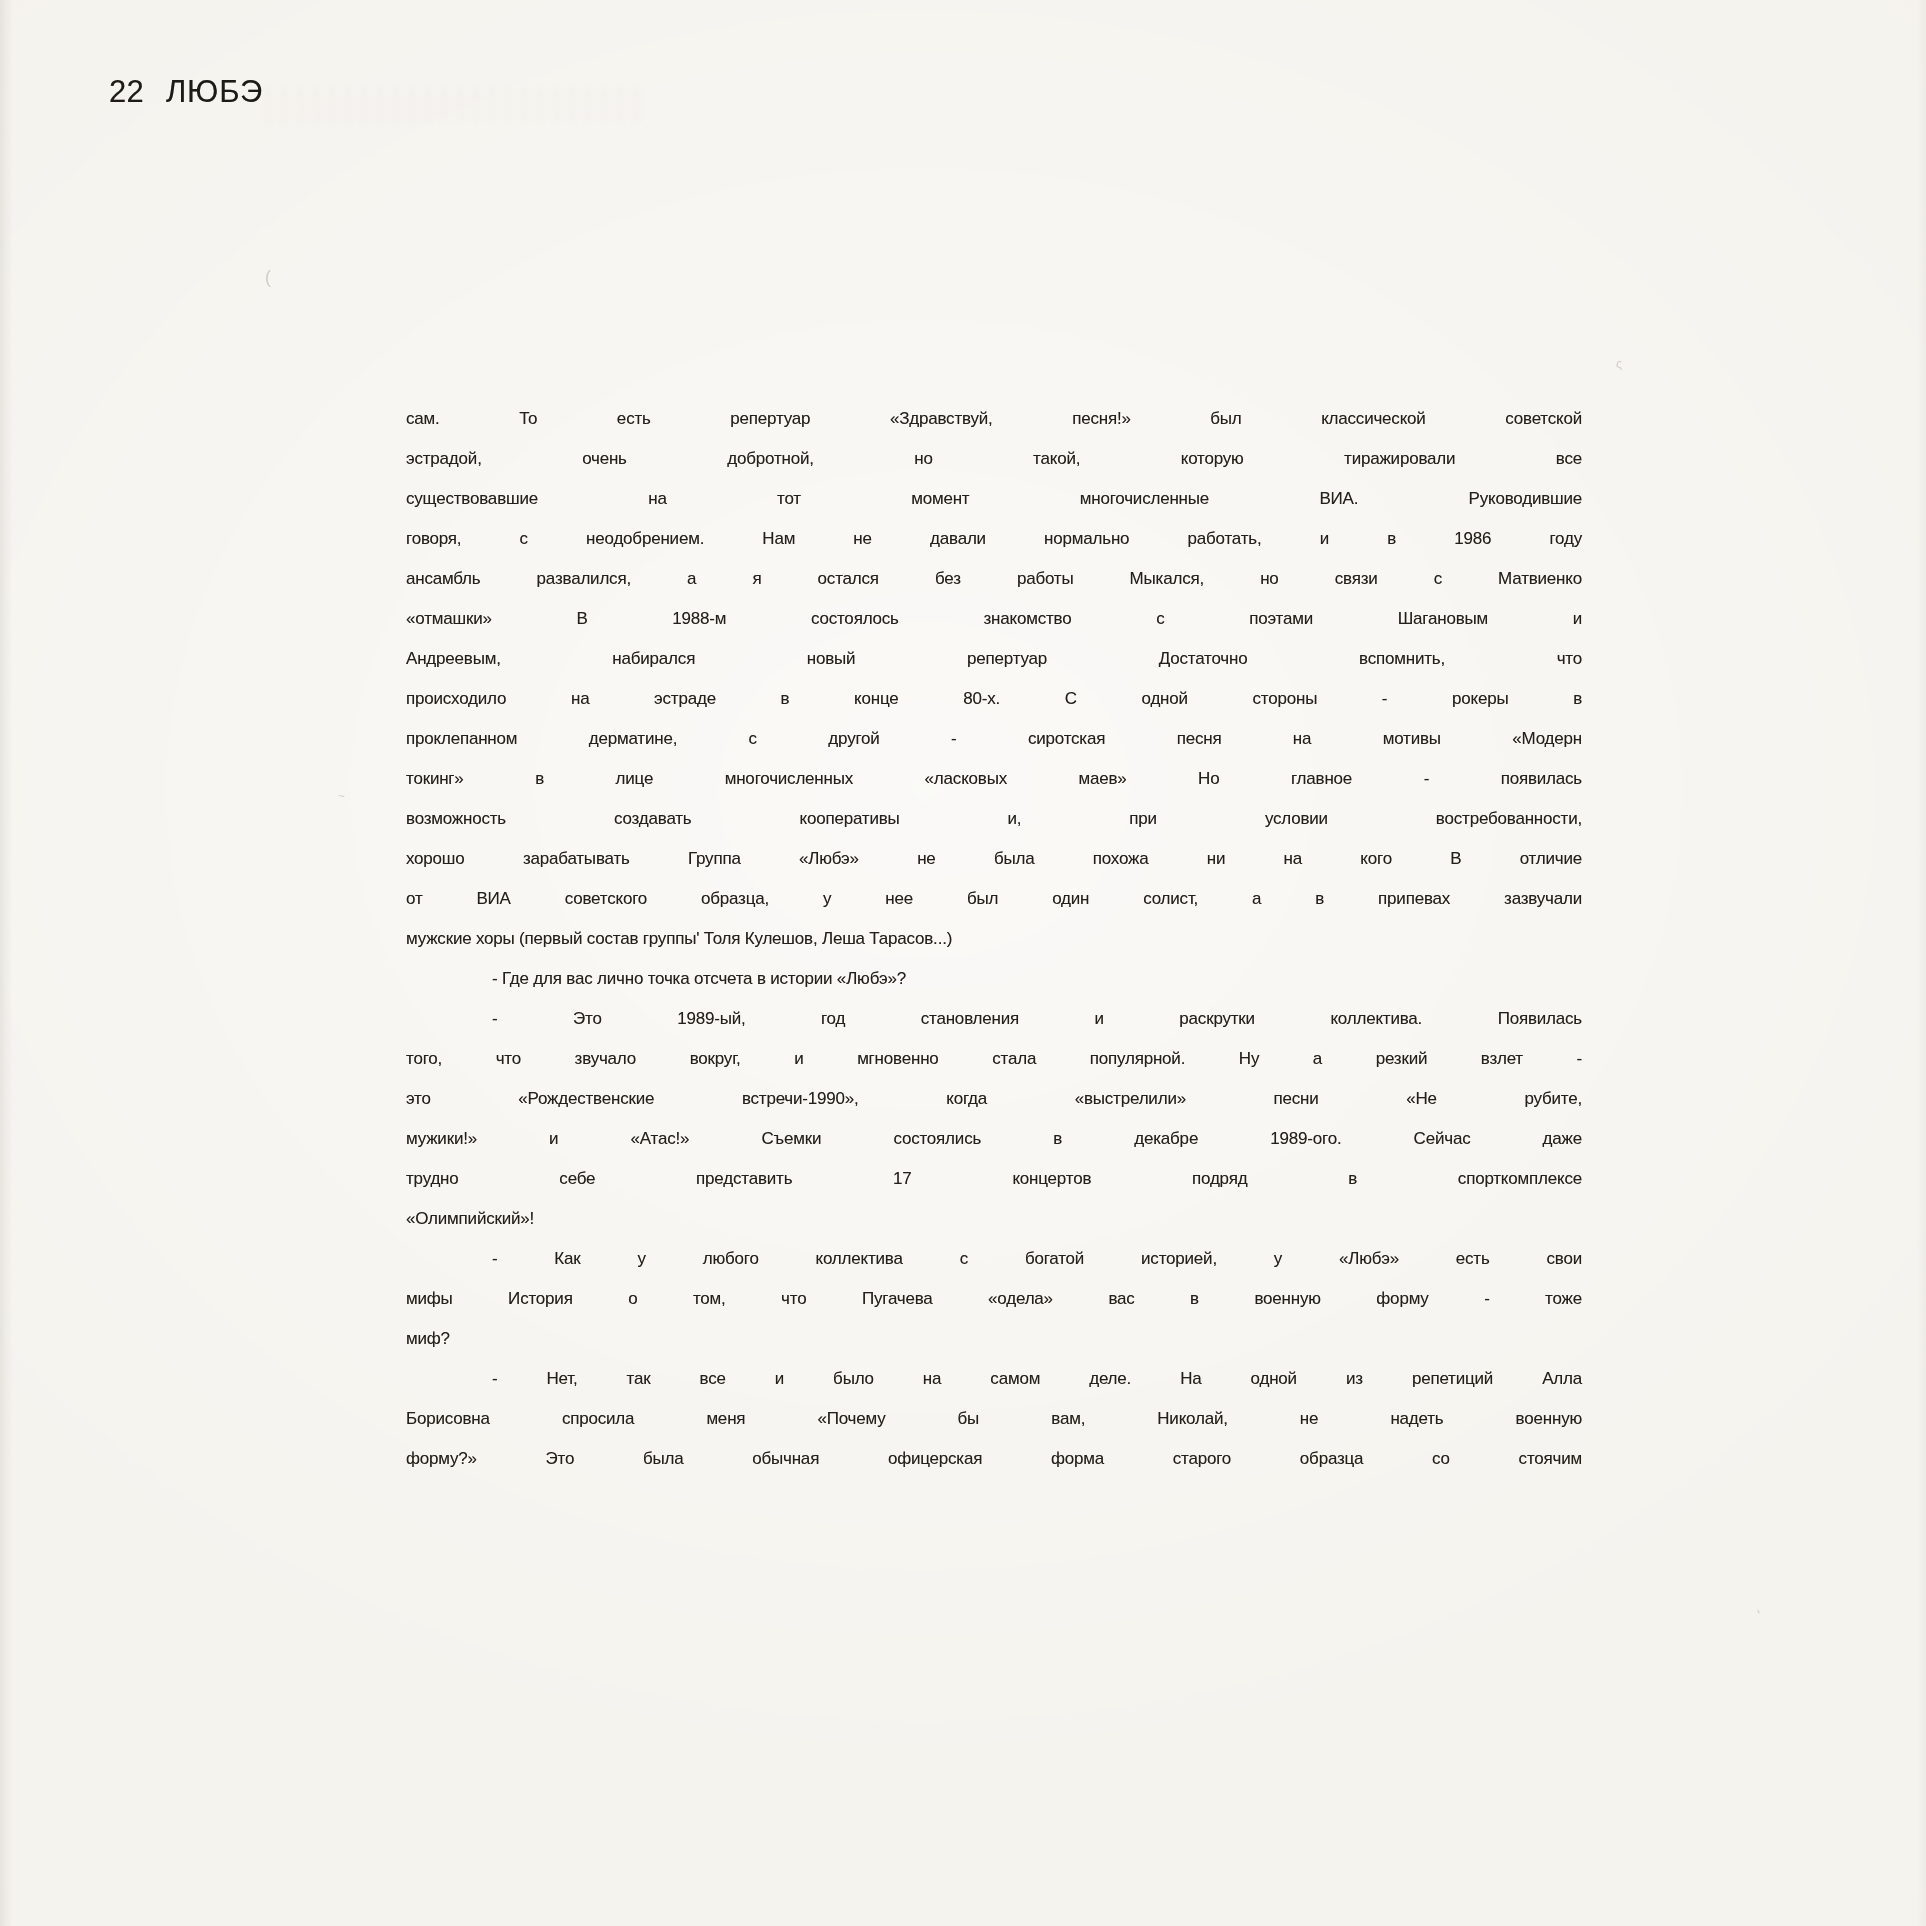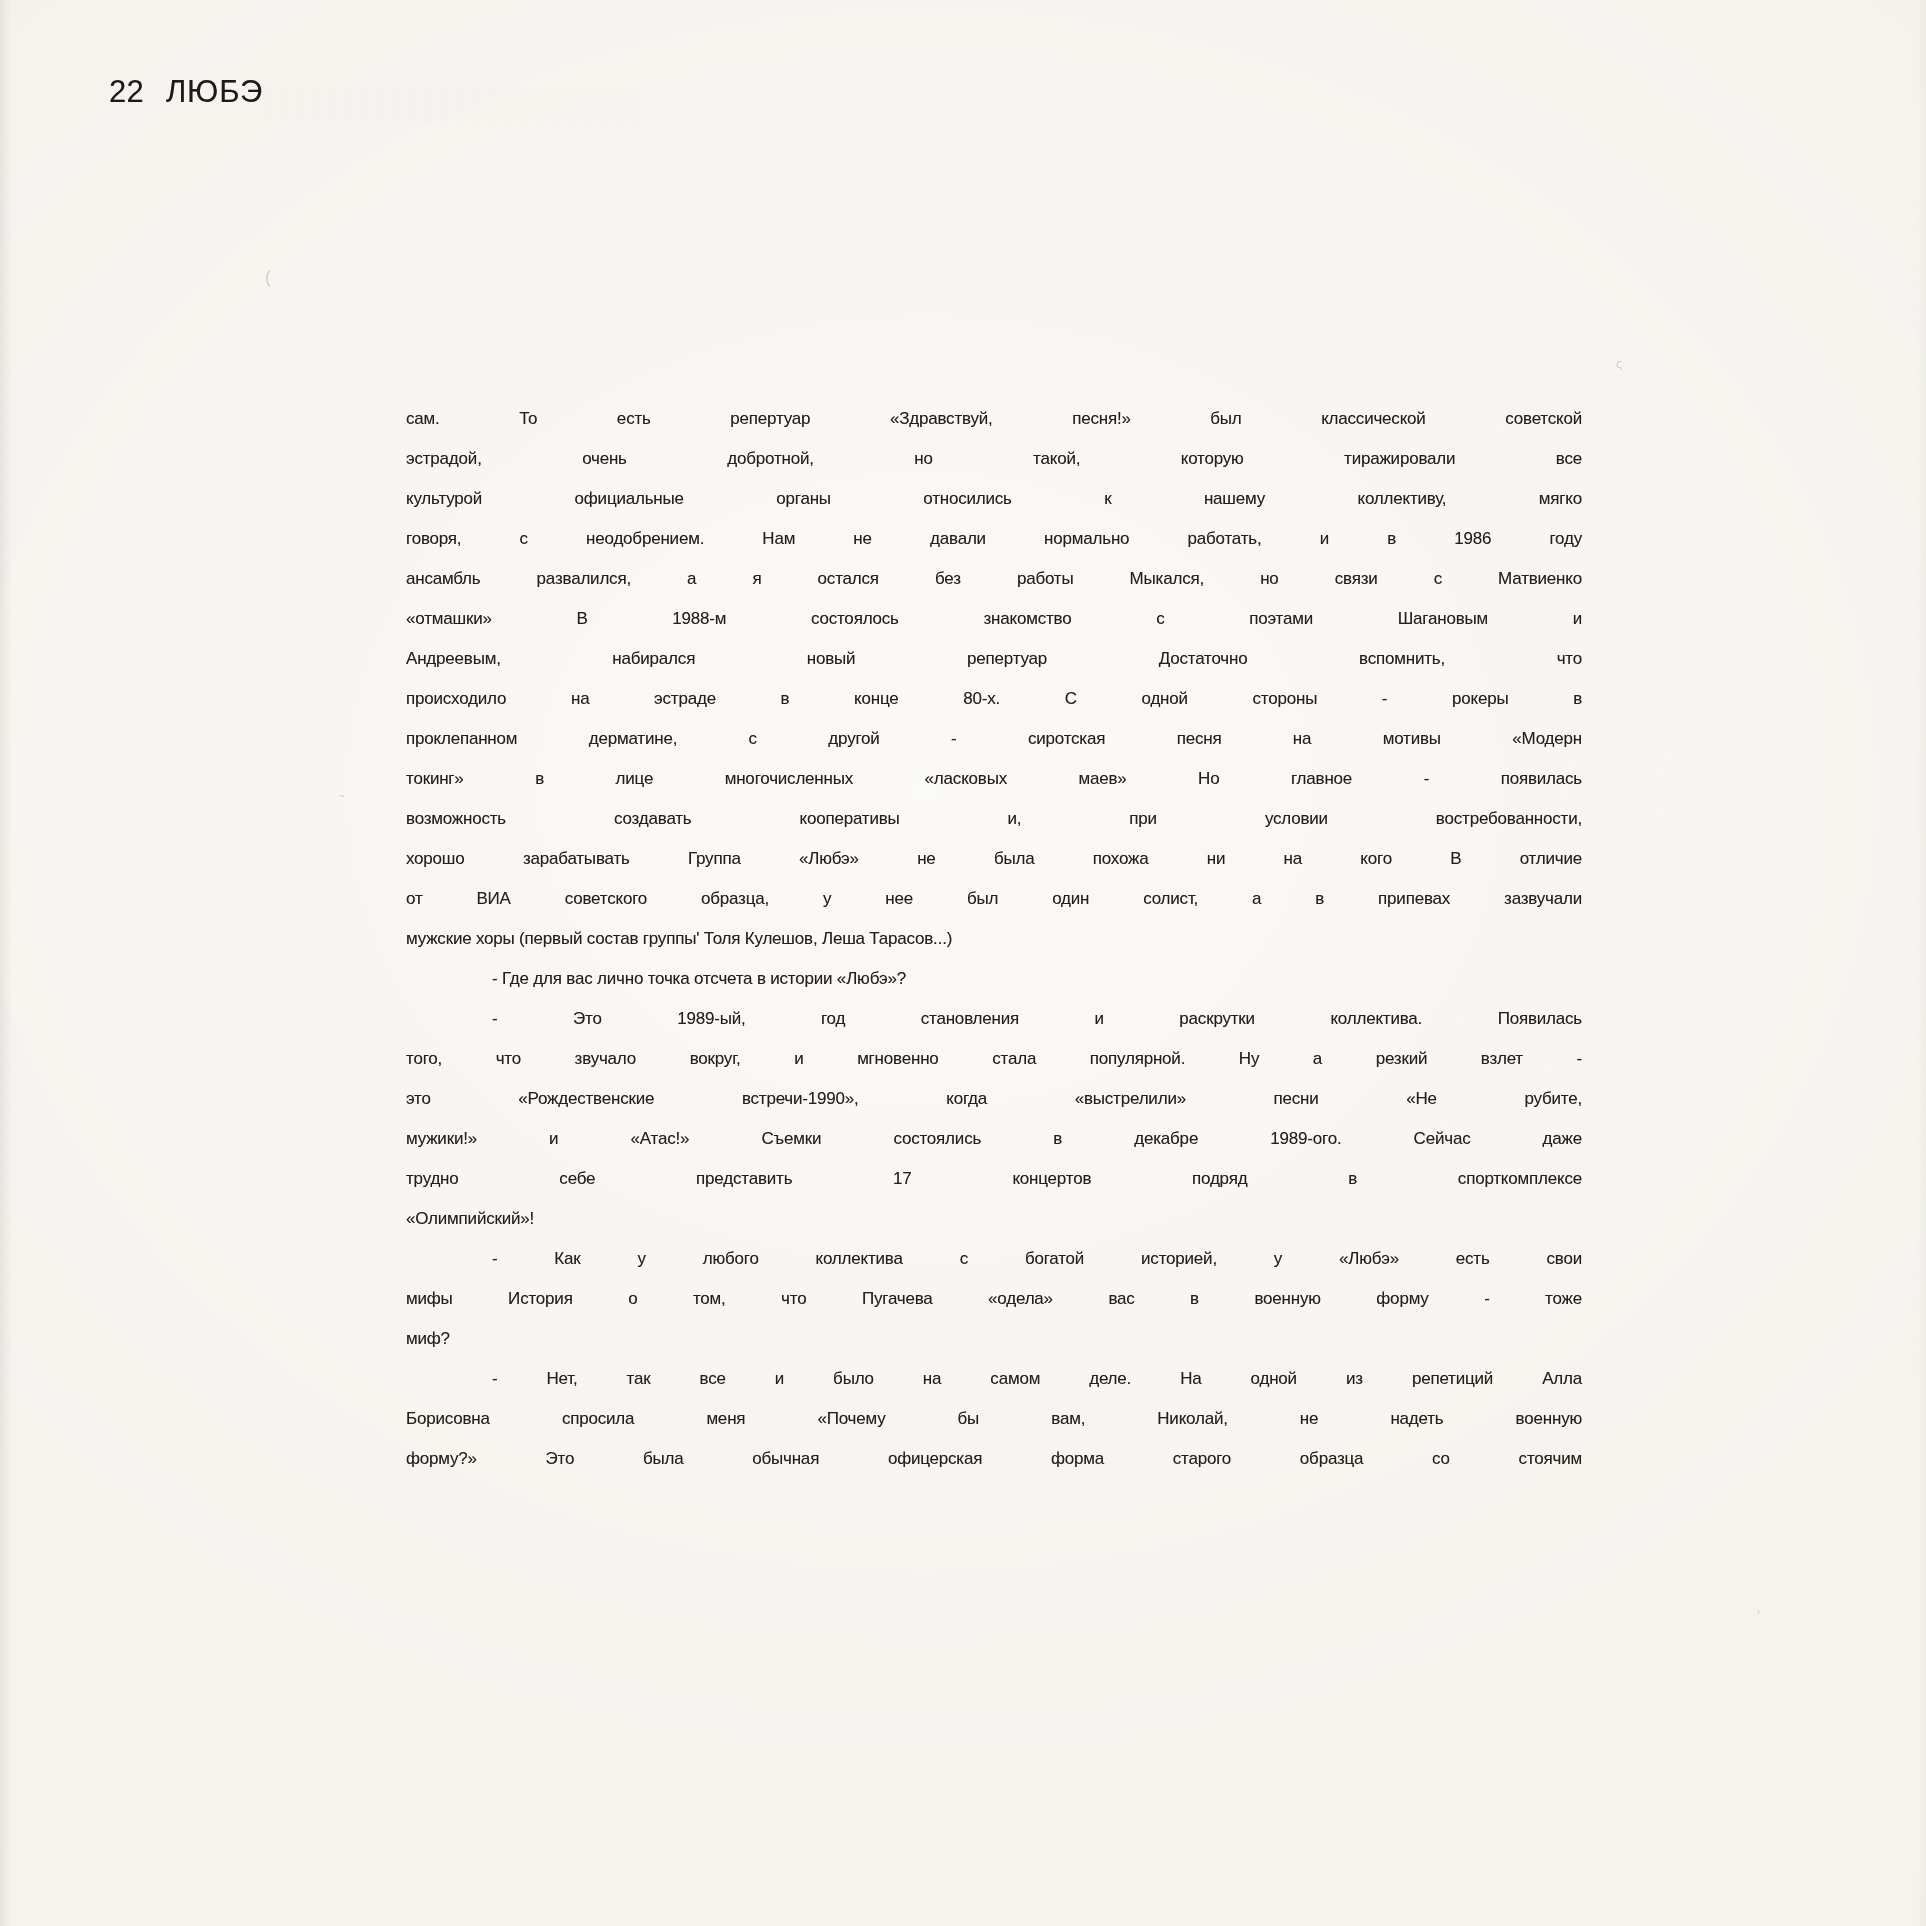--- a/index.html
+++ b/index.html
@@ -76,21 +76,21 @@
 
 <div class="page-header">
   <span class="page-num">22</span><span class="page-title">ЛЮБЭ</span>
 </div>
 
 <div class="header-smudge"></div>
 
 <div id="text-block">
     <div class="line">сам. То есть репертуар «Здравствуй, песня!» был классической советской</div>
     <div class="line">эстрадой, очень добротной, но такой, которую тиражировали все</div>
-    <div class="line">культурой официальные органы относились к нашему коллективу, мягко</div>
+    <div class="line">существовавшие на тот момент многочисленные ВИА. Руководившие</div>
     <div class="line">говоря, с неодобрением. Нам не давали нормально работать, и в 1986 году</div>
     <div class="line">ансамбль развалился, а я остался без работы  Мыкался, но связи с Матвиенко</div>
     <div class="line">«отмашки»  В 1988-м состоялось знакомство с поэтами Шагановым и</div>
     <div class="line">Андреевым, набирался новый репертуар  Достаточно вспомнить, что</div>
     <div class="line">происходило на эстраде в конце 80-х. С одной стороны - рокеры в</div>
     <div class="line">проклепанном дерматине, с другой - сиротская песня на мотивы «Модерн</div>
     <div class="line">токинг» в лице многочисленных «ласковых маев»  Но главное - появилась</div>
     <div class="line">возможность создавать кооперативы и, при условии востребованности,</div>
     <div class="line">хорошо зарабатывать  Группа «Любэ» не была похожа ни на кого  В отличие</div>
     <div class="line">от ВИА советского образца, у нее был один солист, а в припевах зазвучали</div>

